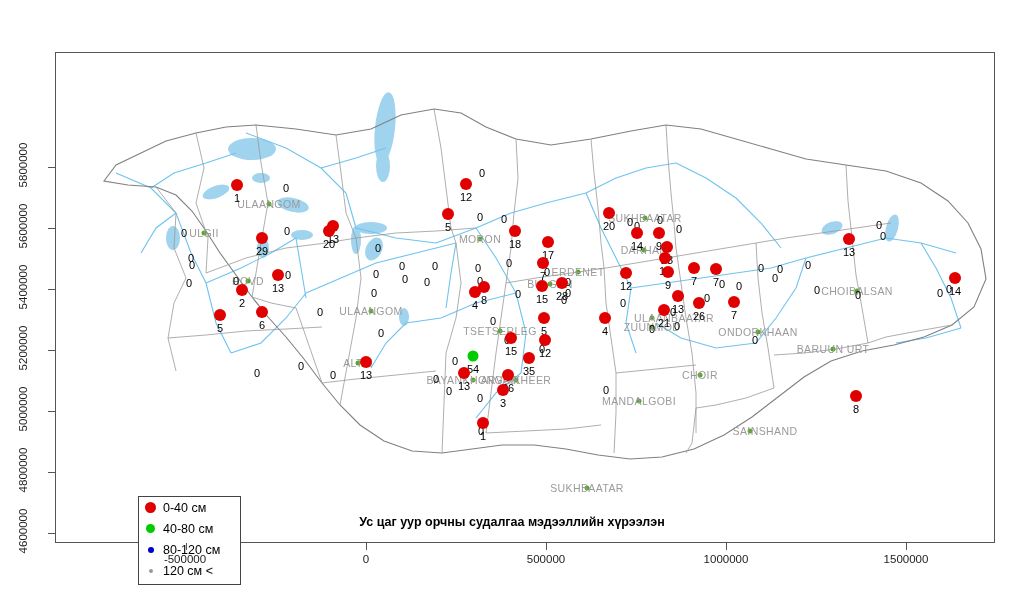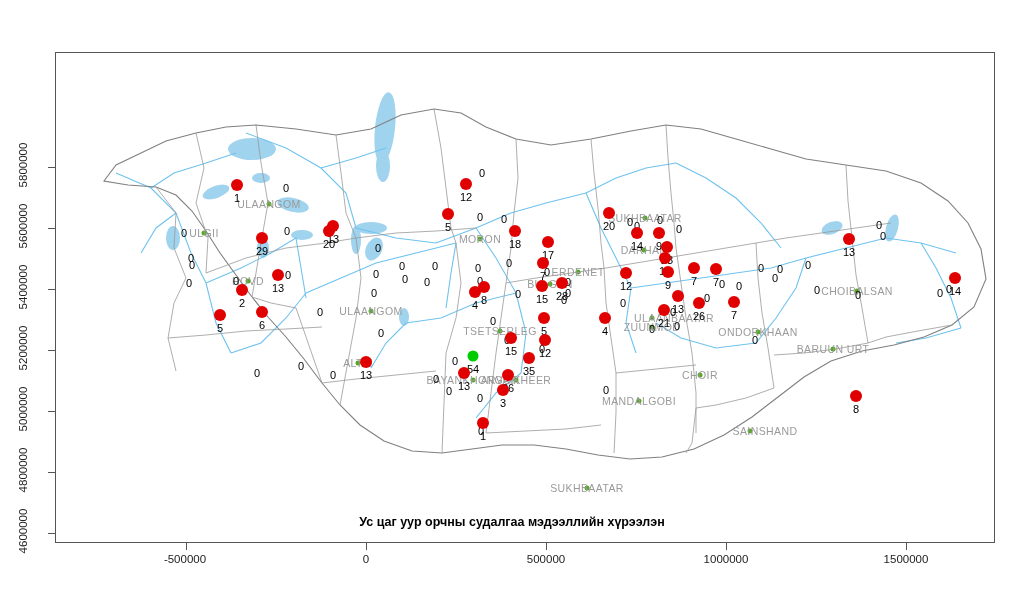--- a/index.html
+++ b/index.html
@@ -348,20 +348,38 @@
         <div class="stn" style="width: 12px; height: 12px; left: 678px; top: 249px; background: rgb(224, 0, 0);"></div>
         <div class="stn-val" style="left: 678px; top: 256px;">7</div>
         <div class="stn" style="width: 12px; height: 12px; left: 793px; top: 186px; background: rgb(224, 0, 0);"></div>
         <div class="stn-val" style="left: 793px; top: 193px;">13</div>
         <div class="stn" style="width: 12px; height: 12px; left: 899px; top: 225px; background: rgb(224, 0, 0);"></div>
         <div class="stn-val" style="left: 899px; top: 232px;">14</div>
         <div class="stn" style="width: 12px; height: 12px; left: 800px; top: 343px; background: rgb(224, 0, 0);"></div>
         <div class="stn-val" style="left: 800px; top: 350px;">8</div>
       </div>
 
+    <div id="legend">
+        <div class="legend-row">
+          <span class="legend-dot" style="width: 11px; height: 11px; background: rgb(224, 0, 0); margin-left: 0px;"></span>
+          <span class="legend-label" style="margin-left: 7px;">0-40 см</span>
+        </div>
+        <div class="legend-row">
+          <span class="legend-dot" style="width: 9px; height: 9px; background: rgb(0, 204, 0); margin-left: 1px;"></span>
+          <span class="legend-label" style="margin-left: 8px;">40-80 см</span>
+        </div>
+        <div class="legend-row">
+          <span class="legend-dot" style="width: 6px; height: 6px; background: rgb(0, 0, 204); margin-left: 2.5px;"></span>
+          <span class="legend-label" style="margin-left: 9.5px;">80-120 см</span>
+        </div>
+        <div class="legend-row">
+          <span class="legend-dot" style="width: 4px; height: 4px; background: rgb(153, 153, 153); margin-left: 3.5px;"></span>
+          <span class="legend-label" style="margin-left: 10.5px;">120 см &lt;</span>
+        </div>
+      </div>
   </div>
 
   <div id="axis-layer">
       <div class="tick-line ytick-line" style="top: 533px;"></div>
       <div class="ylab" style="top: 525px;"><span>4600000</span></div>
       <div class="tick-line ytick-line" style="top: 472px;"></div>
       <div class="ylab" style="top: 464px;"><span>4800000</span></div>
       <div class="tick-line ytick-line" style="top: 411px;"></div>
       <div class="ylab" style="top: 403px;"><span>5000000</span></div>
       <div class="tick-line ytick-line" style="top: 350px;"></div>

